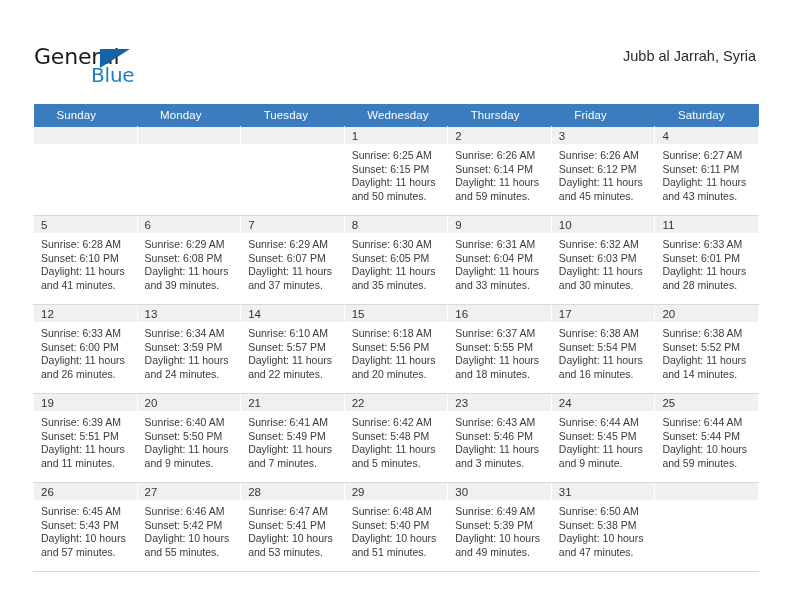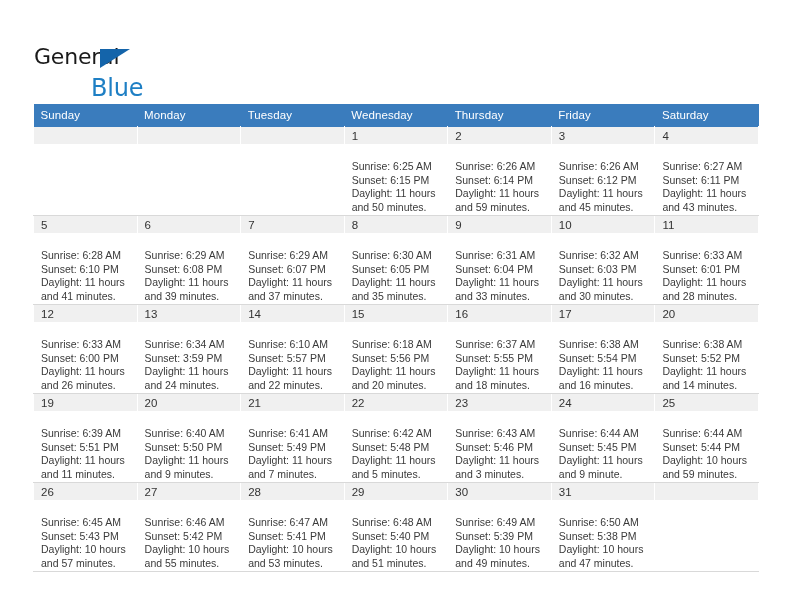--- a/index.html
+++ b/index.html
@@ -50,22 +50,22 @@
     left: 66px;
     top: 3px;
     width: 0;
     height: 0;
     border-left: 30px solid #1464aa;
     border-bottom: 19px solid transparent;
   }
   .logo-blue {
     position: absolute;
     left: 57px;
-    top: 30px;
-    font-size: 24px;
+    top: 19px;
+    font-size: 20px;
     font-weight: 400;
     color: #1e7fc4;
     font-family: "DejaVu Sans", sans-serif;
     letter-spacing: -0.2px;
   }
   .title-block {
     position: absolute;
     right: 36px;
     top: 33px;
     text-align: right;
@@ -94,21 +94,21 @@
     width: 726px;
     border-collapse: collapse;
     table-layout: fixed;
   }
   .calendar th {
     background: #3a7cbd;
     color: #ffffff;
     font-size: 11.5px;
     font-weight: 400;
     text-align: left;
-    padding: 5px 0 5px 7px;
+    padding: 5px 0 5px 23px;
     height: 19px;
     box-sizing: border-box;
     border: none;
     letter-spacing: 0.1px;
   }
   .calendar td {
     vertical-align: top;
     width: 103.71px;
     height: 89px;
     padding: 0;
@@ -124,21 +124,21 @@
   .daynum-bar {
     background: #f0f0f0;
     height: 17px;
     padding: 2px 0 1px 7px;
     font-size: 11.5px;
     color: #333333;
     box-sizing: border-box;
     line-height: 14px;
   }
   .cell-body {
-    padding: 16px 5px 0 7px;
+    padding: 5px 5px 0 7px;
     font-size: 10.5px;
     line-height: 13.6px;
     color: #3a3a3a;
   }
   .cell-body div {
     white-space: nowrap;
   }
   td.empty .daynum-bar {
     background: #f0f0f0;
   }
@@ -151,20 +151,21 @@
 
   <div class="header">
 
     <div class="logo">
       <span class="logo-general">General</span>
       <span class="logo-tri"></span>
       <span class="logo-blue">Blue</span>
     </div>
 
     <div class="title-block">
+      <div class="cal-subtitle">Jubb al Jarrah, Syria</div>
     </div>
 
   </div>
 
   <table class="calendar">
     <thead>
       <tr>
         <th>Sunday</th>
         <th>Monday</th>
         <th>Tuesday</th>

